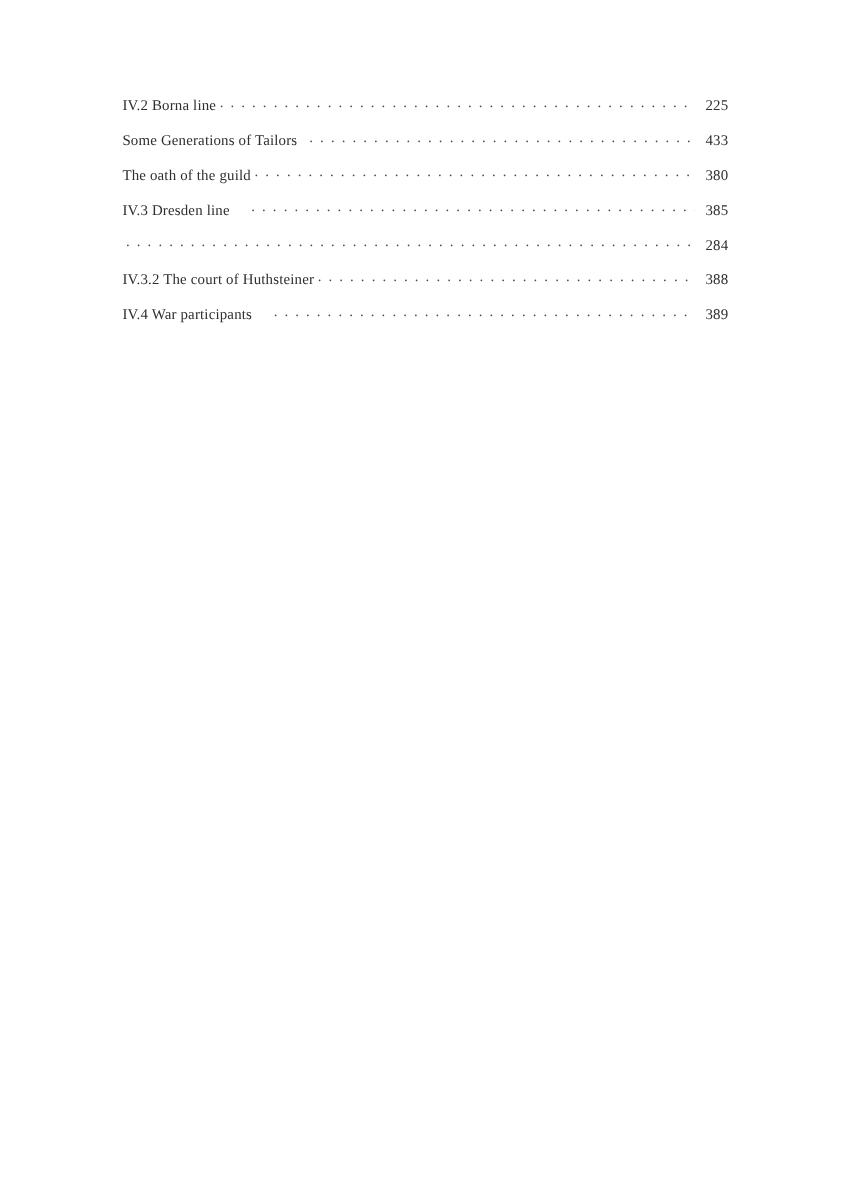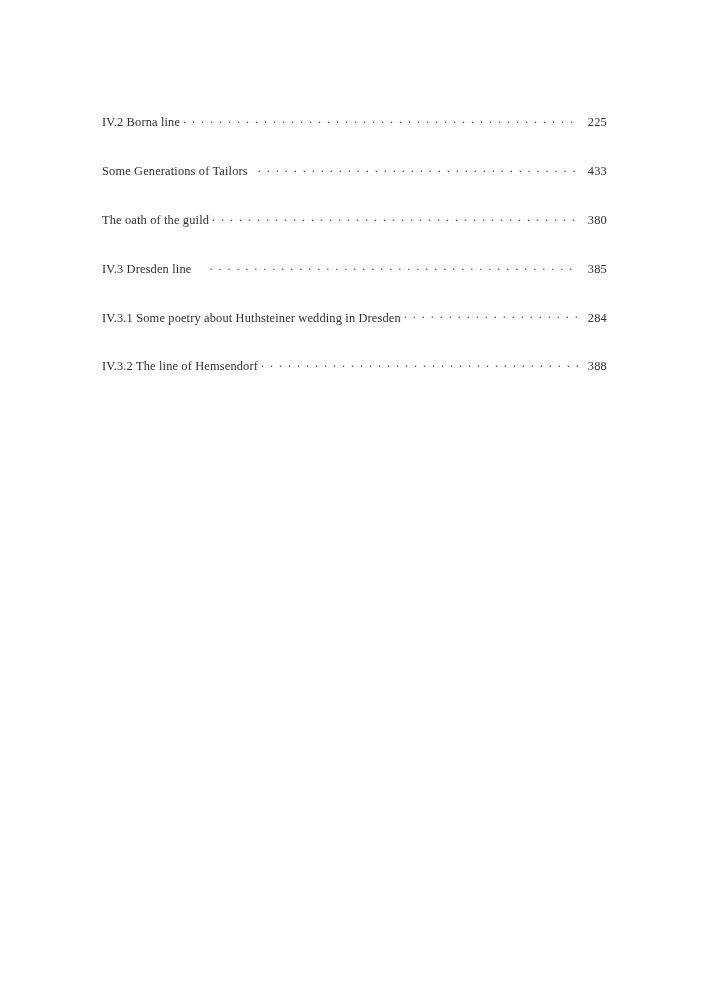--- a/index.html
+++ b/index.html
@@ -28,21 +28,20 @@
   }
   .toc-entry {
     display: flex;
     align-items: baseline;
     width: 100%;
     font-size: 12.4px;
     line-height: 1.0;
     margin-bottom: 14.2px;
     color: #2f2f2f;
     white-space: nowrap;
-    margin-top: 34px;
   }
   .toc-title {
     flex: 0 0 auto;
     letter-spacing: 0.15px;
   }
   .toc-leader {
     flex: 1 1 auto;
     overflow: hidden;
     margin: 0 2px;
     position: relative;
@@ -89,23 +88,27 @@
         <span class="toc-title">The oath of the guild</span>
         <span class="toc-leader"></span>
         <span class="toc-page">380</span>
       </div>
       <div class="toc-entry gap-l">
         <span class="toc-title">IV.3 Dresden line</span>
         <span class="toc-leader"></span>
         <span class="toc-page">385</span>
       </div>
       <div class="toc-entry gap-s">
-        <span class="toc-title">IV.3.1 Some poetry about Huthsteiner wedding in Dresden</span>
         <span class="toc-leader"></span>
         <span class="toc-page">284</span>
       </div>
       <div class="toc-entry gap-s">
-        <span class="toc-title">IV.3.2 The line of Hemsendorf</span>
+        <span class="toc-title">IV.3.2 The court of Huthsteiner</span>
         <span class="toc-leader"></span>
         <span class="toc-page">388</span>
+      </div>
+      <div class="toc-entry gap-l">
+        <span class="toc-title">IV.4 War participants</span>
+        <span class="toc-leader"></span>
+        <span class="toc-page">389</span>
       </div>
     </div>
 </div>
 
 </body></html>

